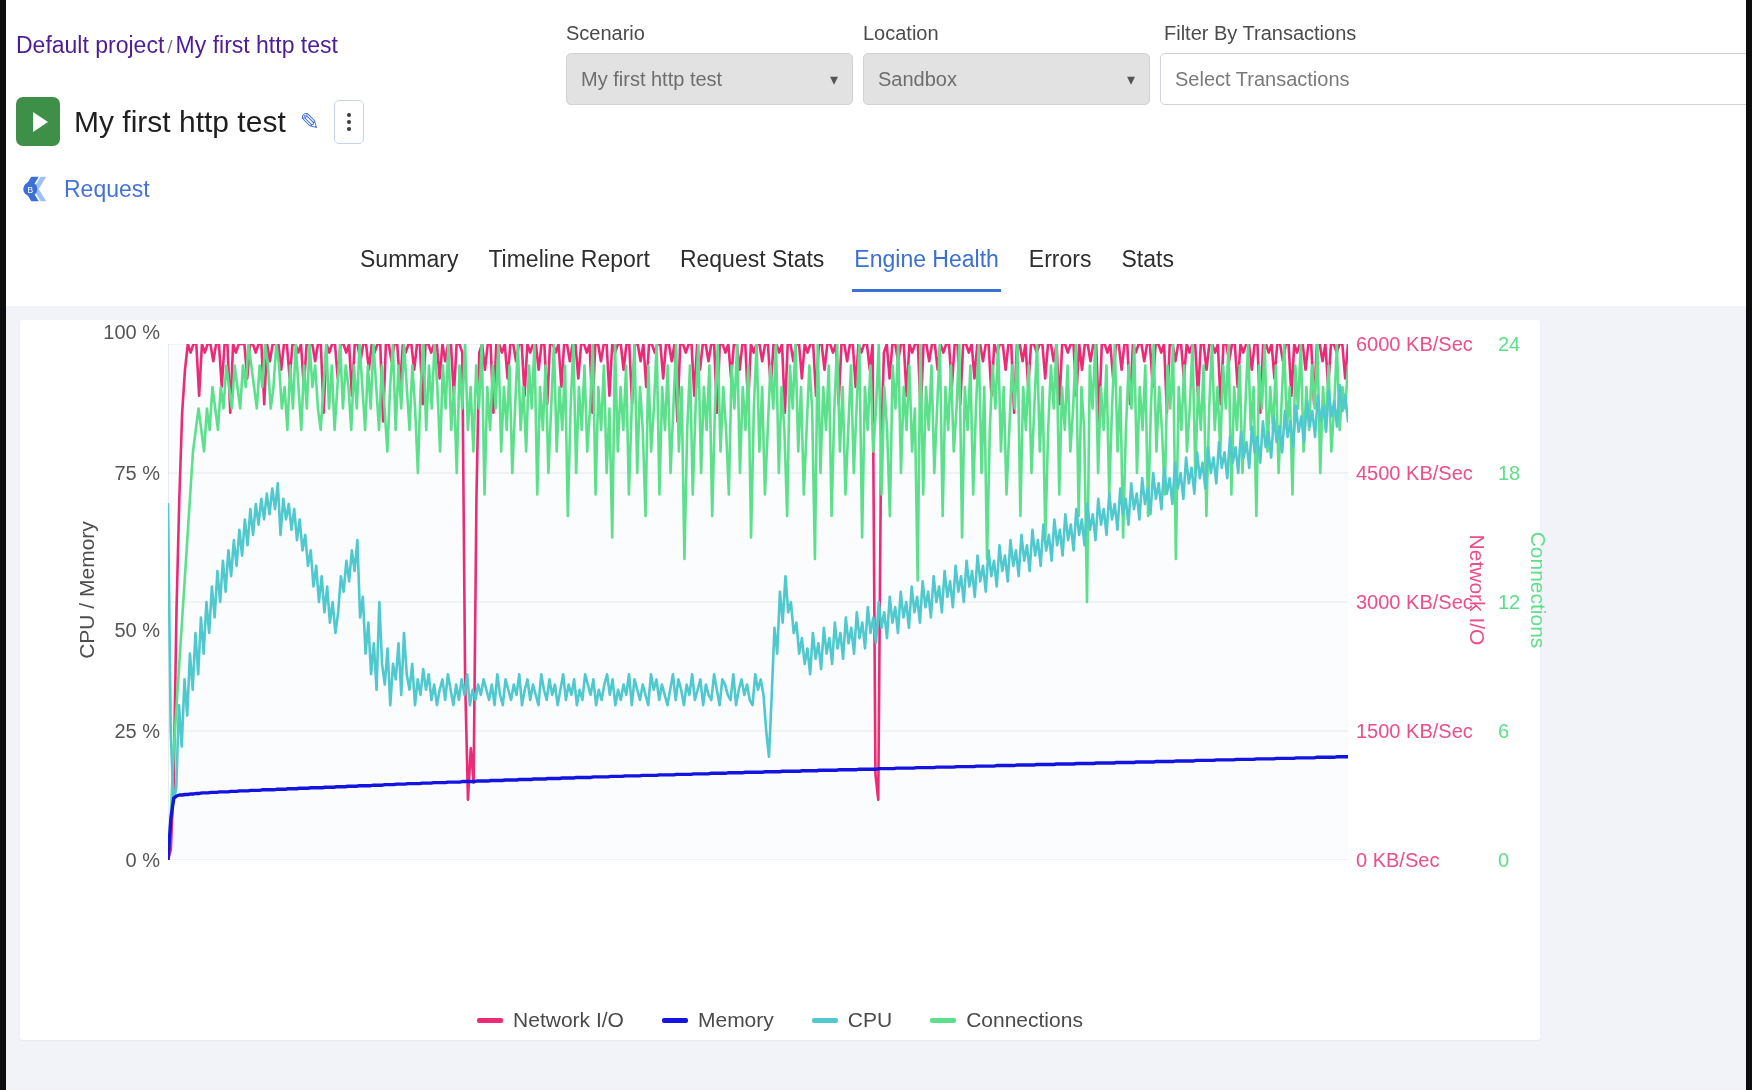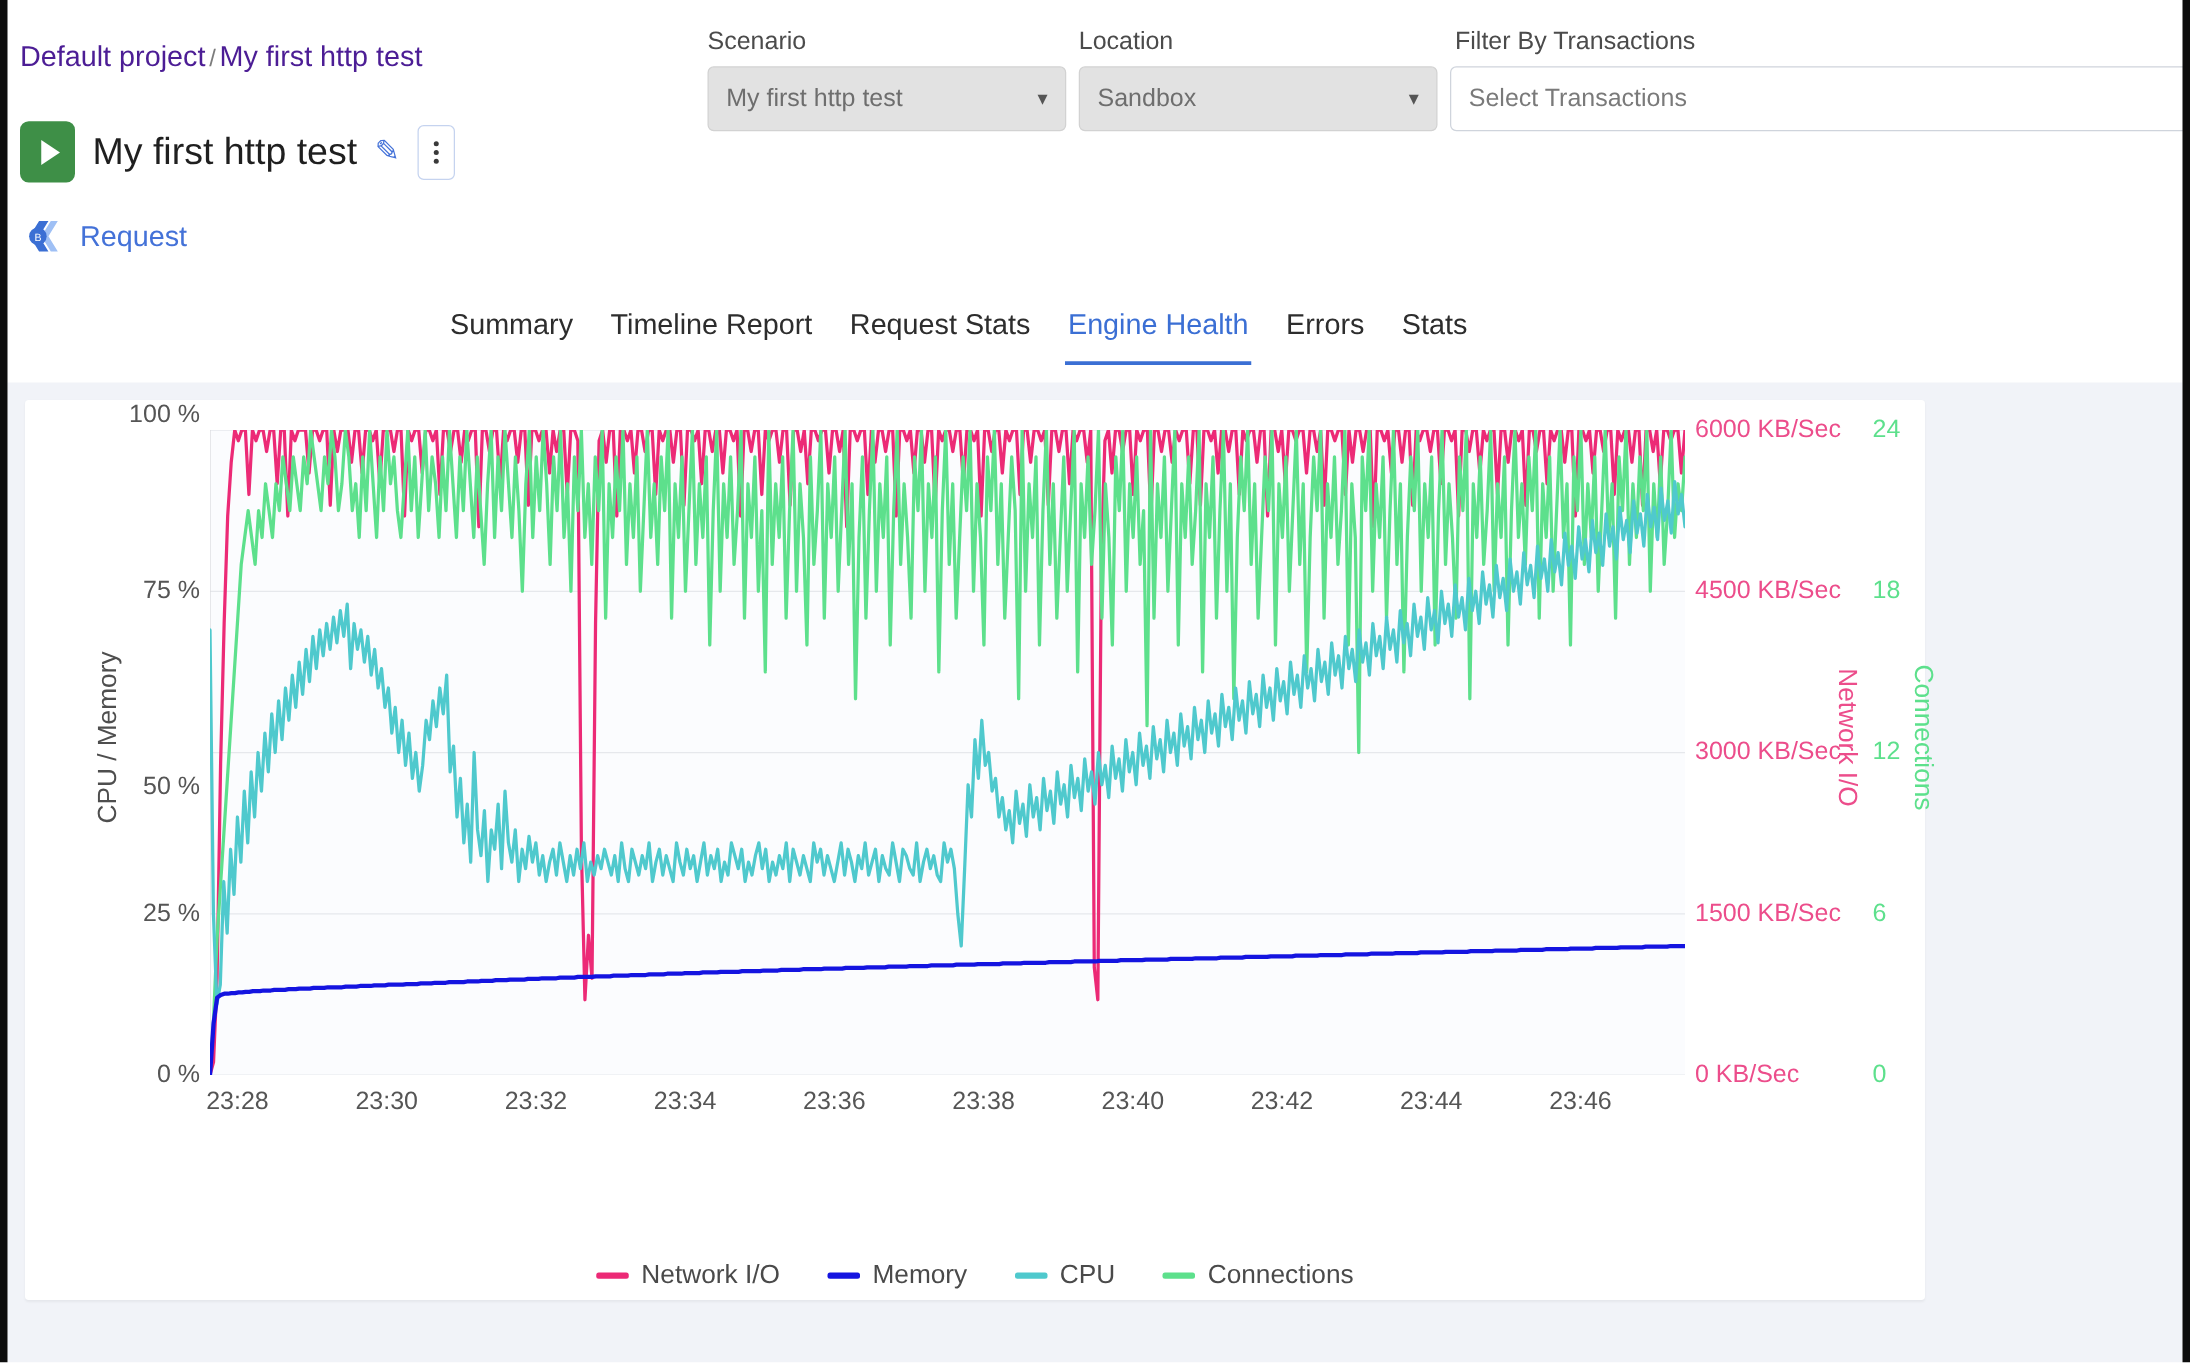--- a/index.html
+++ b/index.html
@@ -247,32 +247,20 @@
           <div class="ytick-conn" style="top: 540px;">0</div>
           <div class="ytick-conn" style="top: 411px;">6</div>
           <div class="ytick-conn" style="top: 282px;">12</div>
           <div class="ytick-conn" style="top: 153px;">18</div>
           <div class="ytick-conn" style="top: 24px;">24</div>
         </div>
       <div class="ylab-right-conn">
         <span>Connections</span>
       </div>
 
-      <div class="xticks" id="xTicks">
-          <div class="xtick" style="left: 22px; top: 4px;">23:28</div>
-          <div class="xtick" style="left: 141.372px; top: 4px;">23:30</div>
-          <div class="xtick" style="left: 260.743px; top: 4px;">23:32</div>
-          <div class="xtick" style="left: 380.115px; top: 4px;">23:34</div>
-          <div class="xtick" style="left: 499.487px; top: 4px;">23:36</div>
-          <div class="xtick" style="left: 618.859px; top: 4px;">23:38</div>
-          <div class="xtick" style="left: 738.23px; top: 4px;">23:40</div>
-          <div class="xtick" style="left: 857.602px; top: 4px;">23:42</div>
-          <div class="xtick" style="left: 976.974px; top: 4px;">23:44</div>
-          <div class="xtick" style="left: 1096.35px; top: 4px;">23:46</div>
-        </div>
 
       <div class="legend" id="legend">
           <div class="leg-item">
             <span class="leg-swatch" style="background: rgb(236, 42, 118);"></span>
             <span class="leg-text">Network I/O</span>
           </div>
           <div class="leg-item">
             <span class="leg-swatch" style="background: rgb(20, 20, 224);"></span>
             <span class="leg-text">Memory</span>
           </div>

